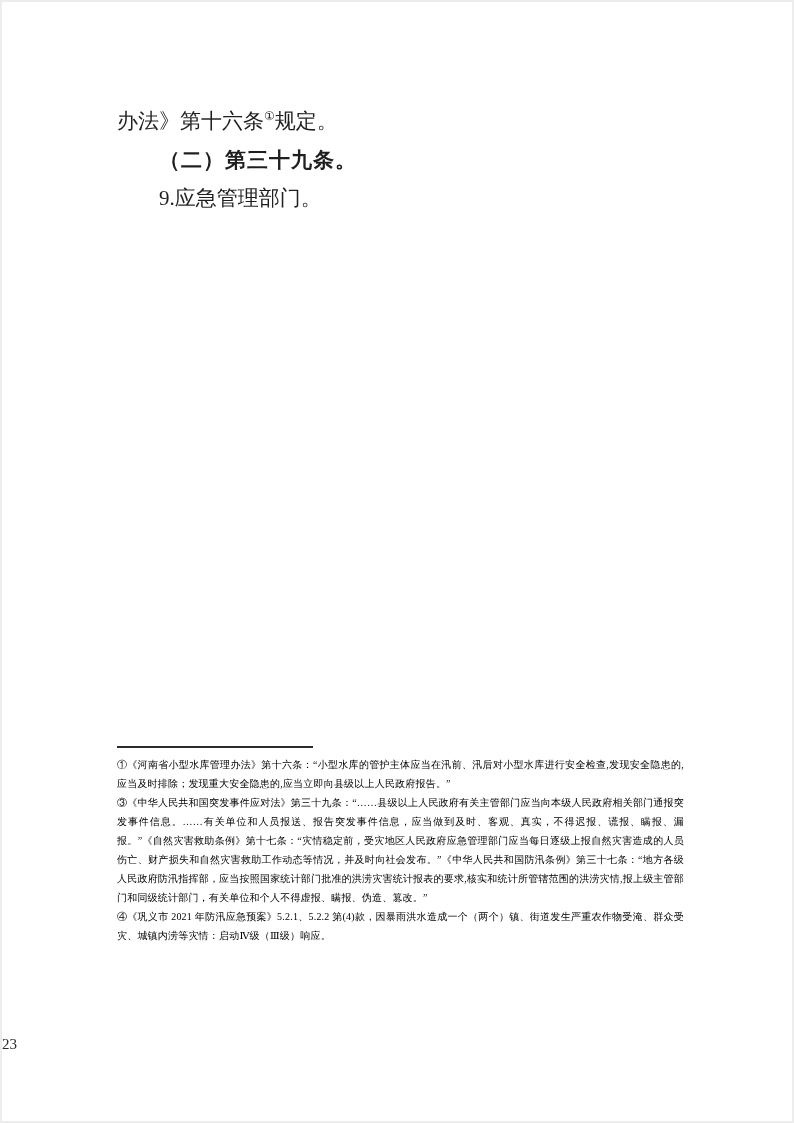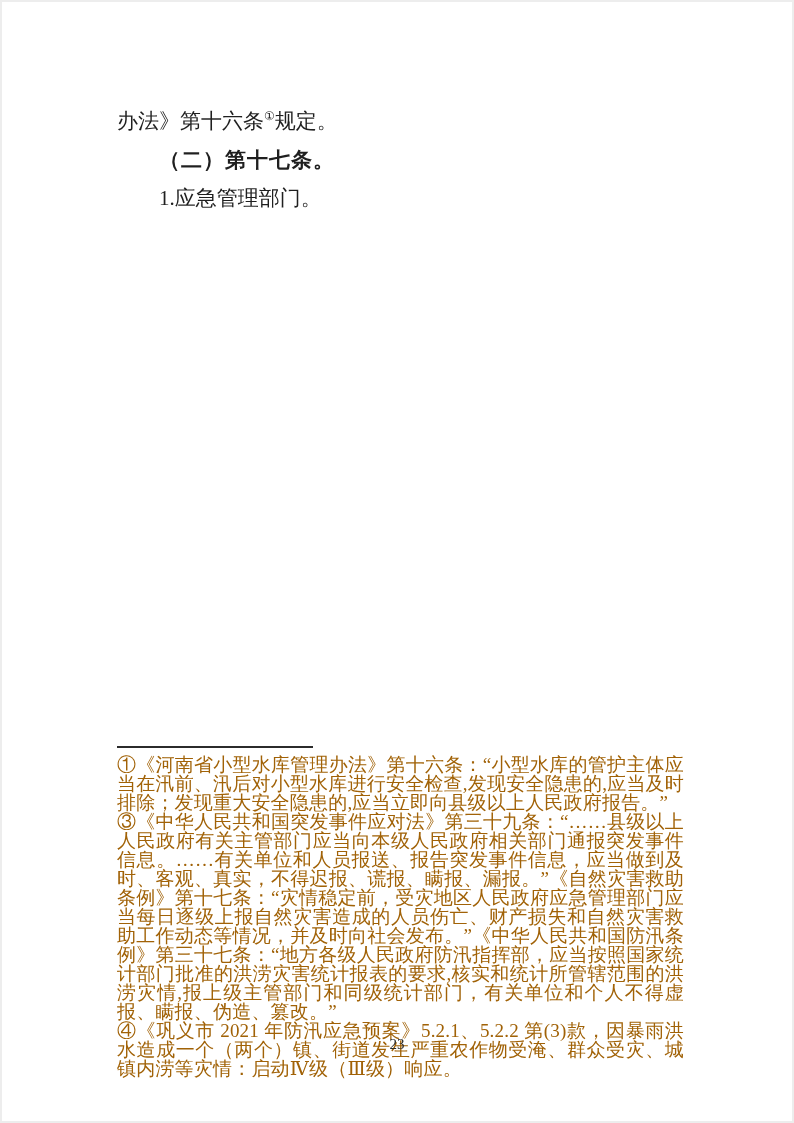--- a/index.html
+++ b/index.html
@@ -37,52 +37,51 @@
     left: 115px;
     top: 744px;
     width: 567px;
   }
   .footnote-separator {
     width: 196px;
     border-top: 2px solid #2b2b2b;
     margin-bottom: 7px;
   }
   .footnote {
-    font-size: 19px;
+    font-size: 10px;
     line-height: 19px;
     letter-spacing: 0.2px;
     text-align: justify;
     text-justify: inter-ideograph;
-    color: #a16207;
+    color: #000000;
   }
   .page-number {
     position: absolute;
     top: 1034px;
     left: 0;
     width: 100%;
-    text-align: center;
     font-size: 15px;
     color: #2a2a2a;
   }
 </style>
 </head>
 <body>
 
 <div class="page">
 
   <div class="body-text">
       <p class="para continuation">办法》第十六条<sup>①</sup>规定。</p>
-      <p class="para heading">（二）第十七条。</p>
-      <p class="para normal">1.应急管理部门。</p>
+      <p class="para heading">（二）第三十九条。</p>
+      <p class="para normal">9.应急管理部门。</p>
     </div>
 
   <div class="footnotes">
     <div class="footnote-separator"></div>
     <div>
         <div class="footnote">①《河南省小型水库管理办法》第十六条：“小型水库的管护主体应当在汛前、汛后对小型水库进行安全检查,发现安全隐患的,应当及时排除；发现重大安全隐患的,应当立即向县级以上人民政府报告。”</div>
         <div class="footnote">③《中华人民共和国突发事件应对法》第三十九条：“……县级以上人民政府有关主管部门应当向本级人民政府相关部门通报突发事件信息。……有关单位和人员报送、报告突发事件信息，应当做到及时、客观、真实，不得迟报、谎报、瞒报、漏报。”《自然灾害救助条例》第十七条：“灾情稳定前，受灾地区人民政府应急管理部门应当每日逐级上报自然灾害造成的人员伤亡、财产损失和自然灾害救助工作动态等情况，并及时向社会发布。”《中华人民共和国防汛条例》第三十七条：“地方各级人民政府防汛指挥部，应当按照国家统计部门批准的洪涝灾害统计报表的要求,核实和统计所管辖范围的洪涝灾情,报上级主管部门和同级统计部门，有关单位和个人不得虚报、瞒报、伪造、篡改。”</div>
-        <div class="footnote">④《巩义市 2021 年防汛应急预案》5.2.1、5.2.2 第(3)款，因暴雨洪水造成一个（两个）镇、街道发生严重农作物受淹、群众受灾、城镇内涝等灾情：启动Ⅳ级（Ⅲ级）响应。</div>
+        <div class="footnote">④《巩义市 2021 年防汛应急预案》5.2.1、5.2.2 第(4)款，因暴雨洪水造成一个（两个）镇、街道发生严重农作物受淹、群众受灾、城镇内涝等灾情：启动Ⅳ级（Ⅲ级）响应。</div>
       </div>
   </div>
 
   <div class="page-number">23</div>
 
 </div>
 
 </body></html>

